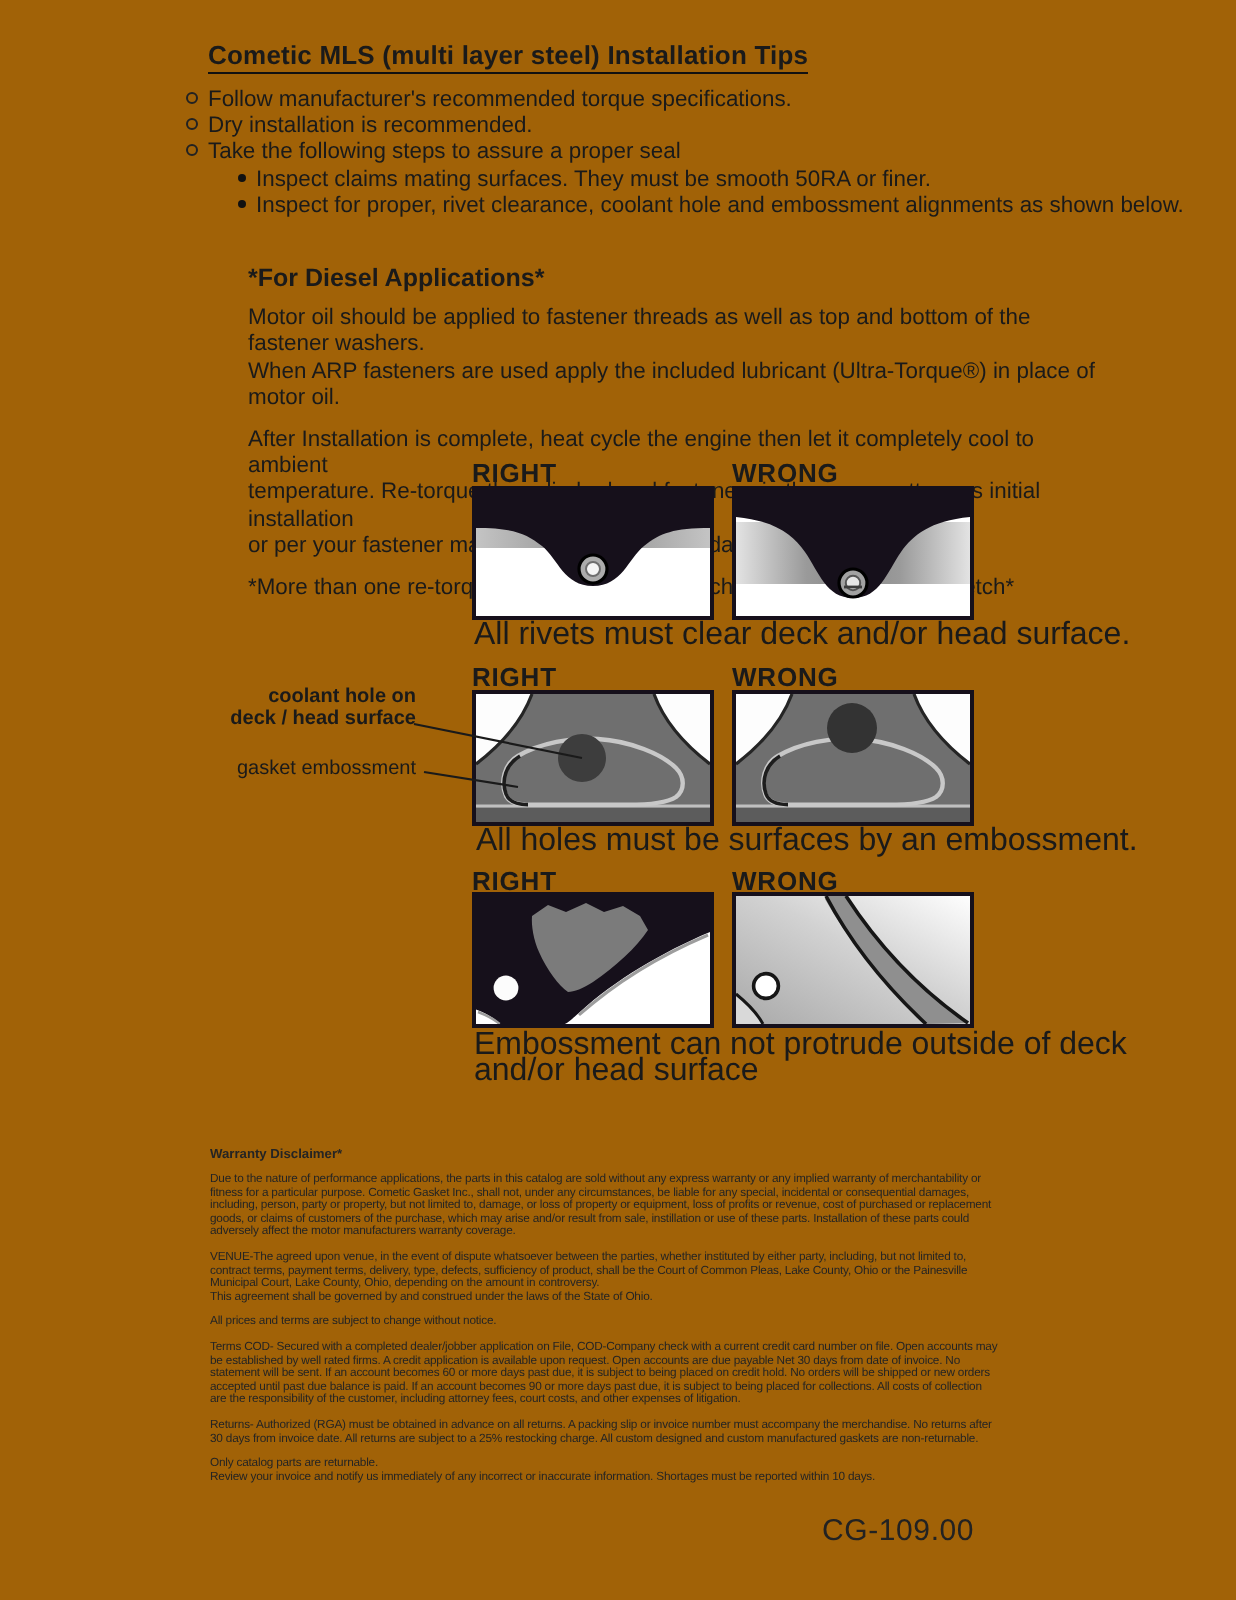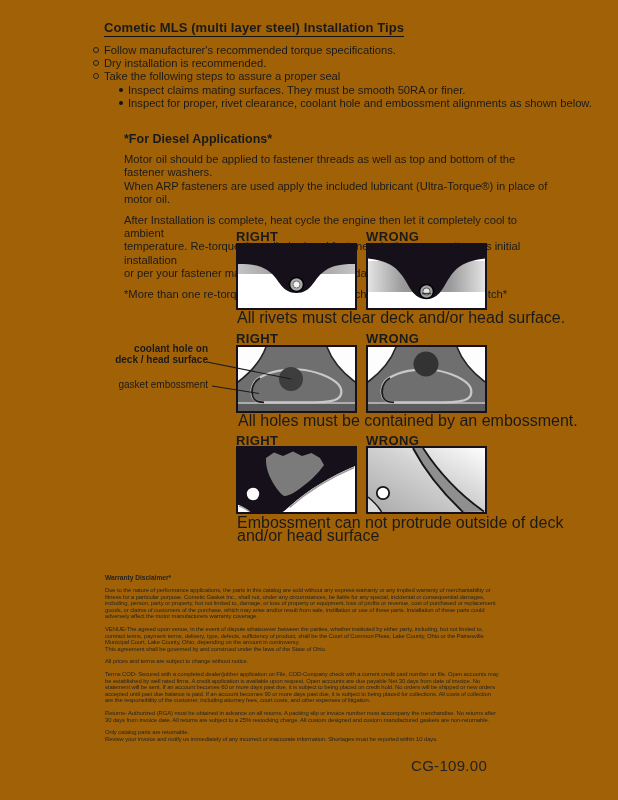--- a/index.html
+++ b/index.html
@@ -144,21 +144,21 @@
       <circle cx="60" cy="19" r="12.5" fill="#333333"></circle>
       <rect x="1" y="1" width="119" height="66" fill="none" stroke="#16101b" stroke-width="2"></rect>
     </svg>
   </div>
 
   <svg class="leader-svg" width="95" height="45">
     <line x1="5" y1="7" x2="89" y2="24" stroke="#1a1a1a" stroke-width="1.1"></line>
     <line x1="10" y1="31" x2="57" y2="38.5" stroke="#1a1a1a" stroke-width="1.1"></line>
   </svg>
 
-  <div class="fig-caption" style="left:238px;top:415px;">All holes must be contained by an embossment.</div>
+  <div class="fig-caption" style="left:238px;top:415px;">All holes must be surfaces by an embossment.</div>
 
   <div class="fig-label" style="left:236px;top:433px;">RIGHT</div>
   <div class="fig-label" style="left:366px;top:433px;">WRONG</div>
 
   <div class="fig-box" style="left:236px;top:446px;">
     <svg viewBox="0 0 121 68" width="121" height="68">
       <rect x="1" y="1" width="119" height="66" fill="#ffffff"></rect>
       <path d="M2,2 H119 V20 C95,30 71,44.5 54.5,59.5 C50.5,63 48,65.5 46.5,66 L14,66 C10.5,62.5 6.5,60.3 2,58.7 Z" fill="#16101b"></path>
       <path d="M118,21.5 C94.5,31.5 71.5,45.5 53.5,61.5" stroke="#9d9d9d" stroke-width="1.5" fill="none"></path>
       <path d="M3,60 C7,61.5 11,63.5 13.8,66" stroke="#9d9d9d" stroke-width="1.3" fill="none"></path>

